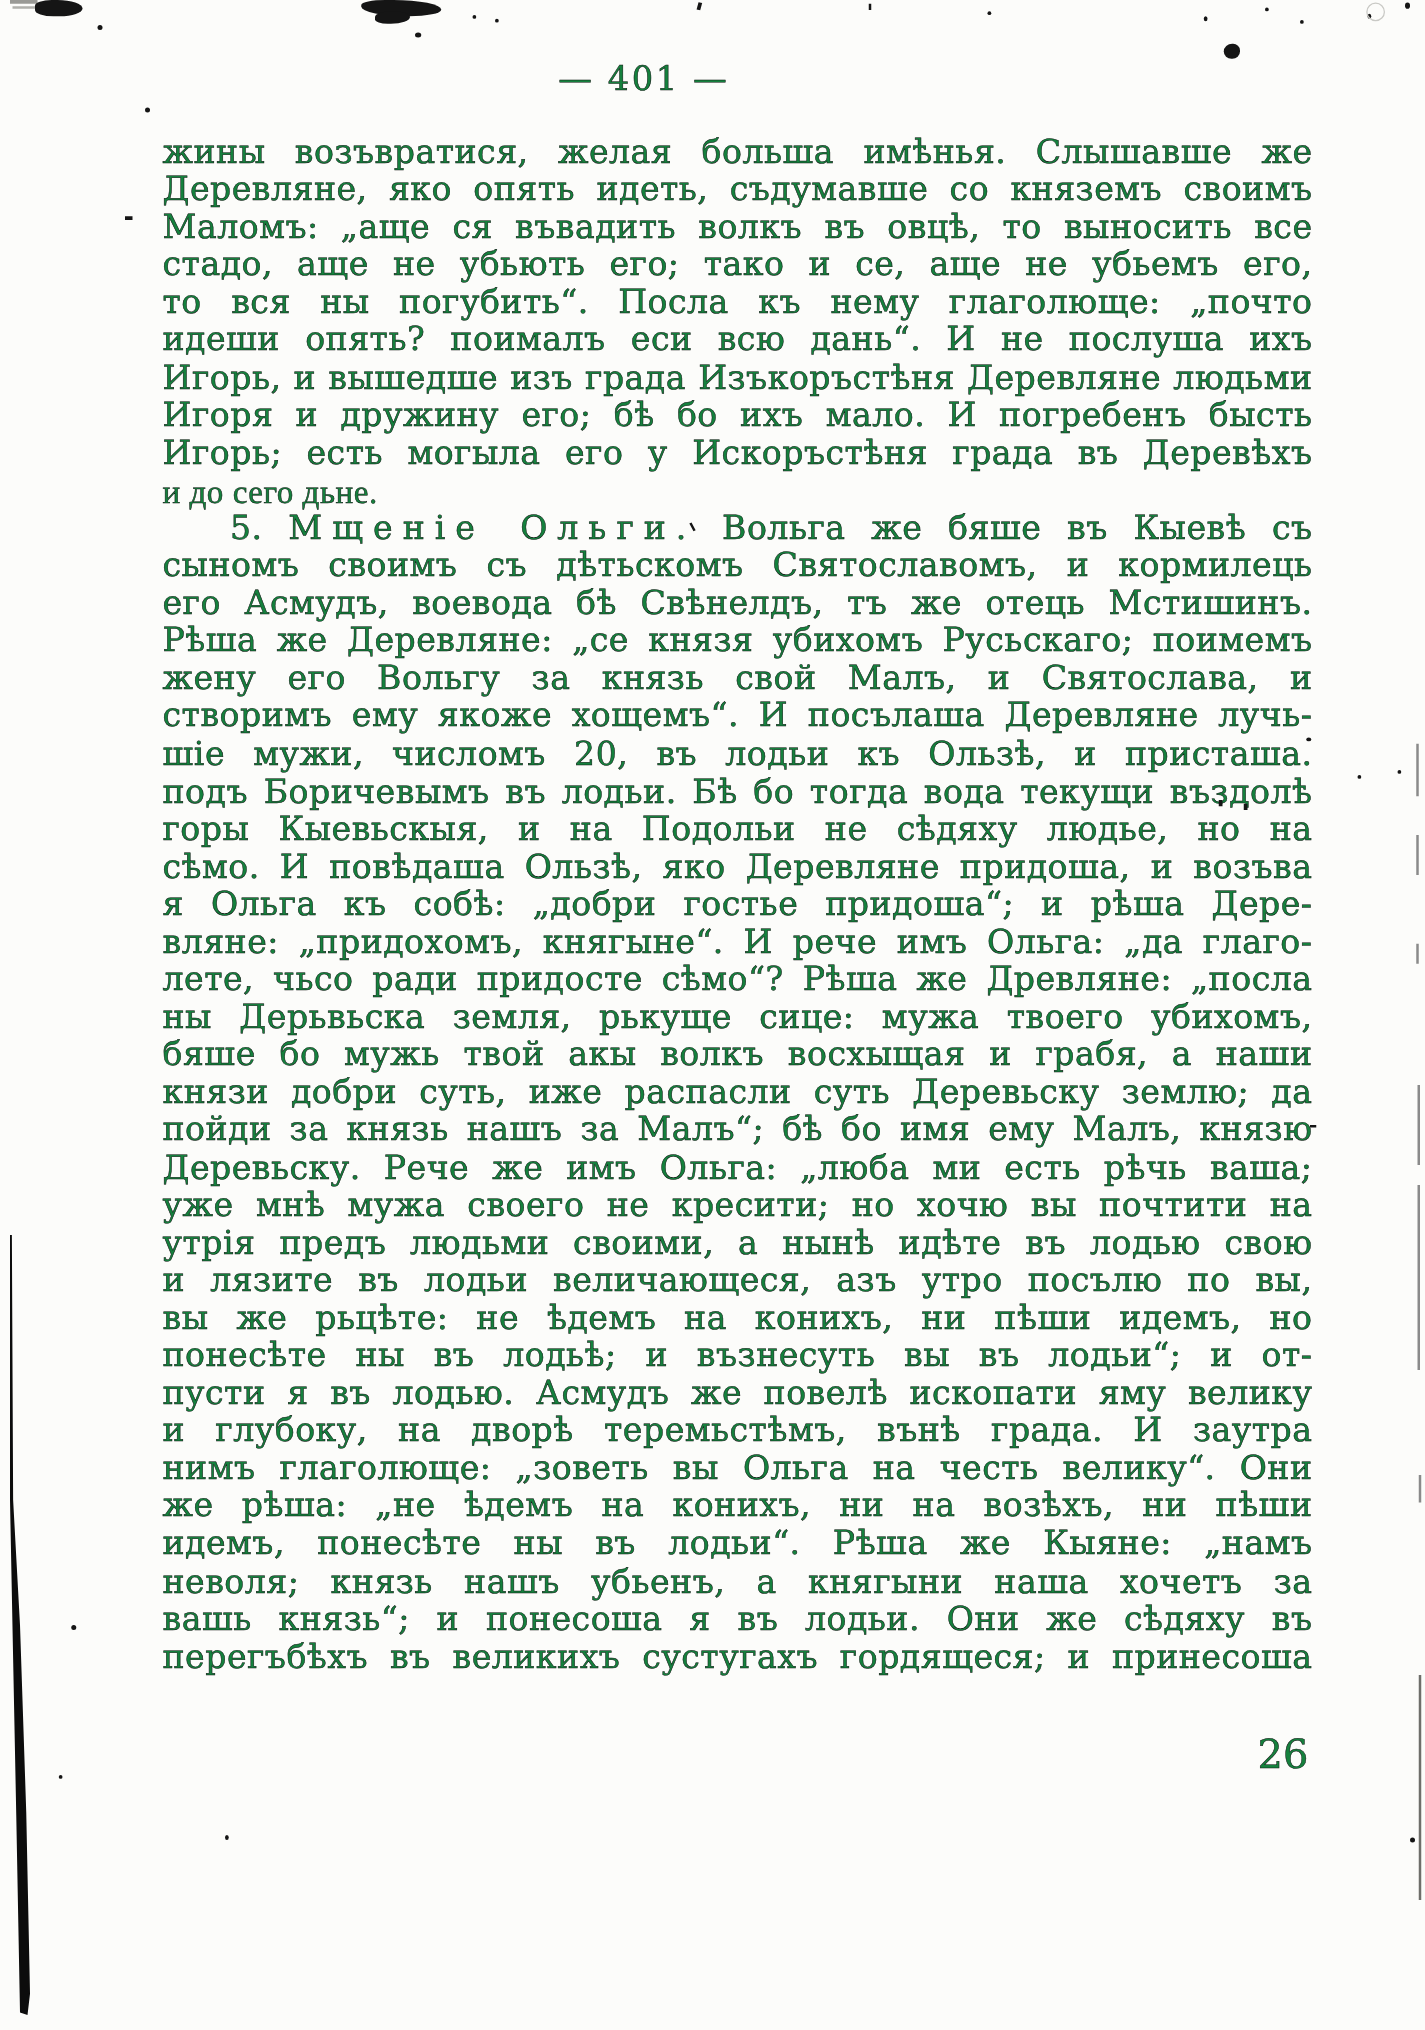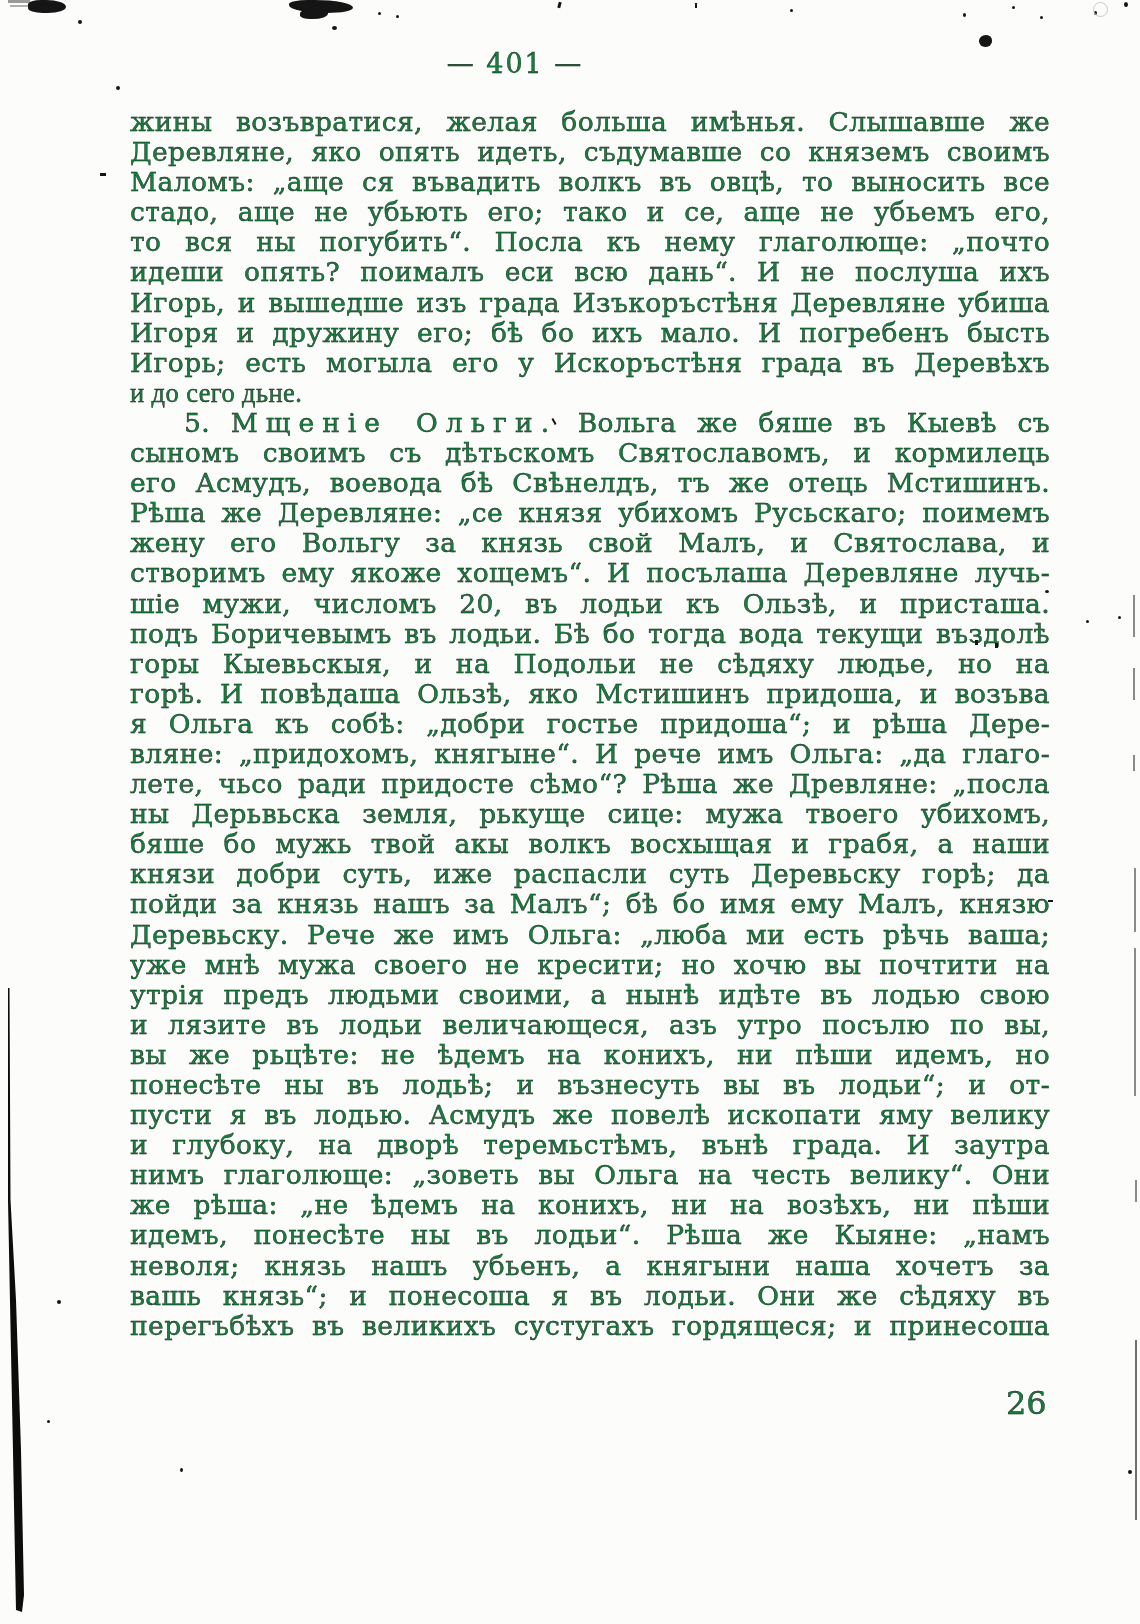--- a/index.html
+++ b/index.html
@@ -40,46 +40,46 @@
 
   <div class="page-header">— 401 —</div>
 
   <div class="text-block">
     <div class="line">жины возъвратися, желая больша имѣнья. Слышавше же</div>
     <div class="line">Деревляне, яко опять идеть, съдумавше со княземъ своимъ</div>
     <div class="line">Маломъ: „аще ся въвадить волкъ въ овцѣ, то выносить все</div>
     <div class="line">стадо, аще не убьють его; тако и се, аще не убьемъ его,</div>
     <div class="line">то вся ны погубить“. Посла къ нему глаголюще: „почто</div>
     <div class="line">идеши опять? поималъ еси всю дань“. И не послуша ихъ</div>
-    <div class="line">Игорь, и вышедше изъ града Изъкоръстѣня Деревляне убиша</div>
+    <div class="line">Игорь, и вышедше изъ града Изъкоръстѣня Деревляне людьми</div>
     <div class="line">Игоря и дружину его; бѣ бо ихъ мало. И погребенъ бысть</div>
     <div class="line">Игорь; есть могыла его у Искоръстѣня града въ Деревѣхъ</div>
     <div class="line short">и до сего дьне.</div>
 
     <div class="line indent">
       <span>5.</span>
       <span class="sperr">Мщеніе Ольги.</span>
       <span>Вольга же бяше въ Кыевѣ съ</span>
     </div>
 
     <div class="line">сыномъ своимъ съ дѣтьскомъ Святославомъ, и кормилець</div>
     <div class="line">его Асмудъ, воевода бѣ Свѣнелдъ, тъ же отець Мстишинъ.</div>
     <div class="line">Рѣша же Деревляне: „се князя убихомъ Русьскаго; поимемъ</div>
     <div class="line">жену его Вольгу за князь свой Малъ, и Святослава, и</div>
     <div class="line">створимъ ему якоже хощемъ“. И посълаша Деревляне лучь-</div>
     <div class="line">шіе мужи, числомъ 20, въ лодьи къ Ользѣ, и присташа.</div>
     <div class="line">подъ Боричевымъ въ лодьи. Бѣ бо тогда вода текущи въздолѣ</div>
     <div class="line">горы Кыевьскыя, и на Подольи не сѣдяху людье, но на</div>
-    <div class="line">горѣ. И повѣдаша Ользѣ, яко Мстишинъ придоша, и возъва</div>
+    <div class="line">сѣмо. И повѣдаша Ользѣ, яко Деревляне придоша, и возъва</div>
     <div class="line">я Ольга къ собѣ: „добри гостье придоша“; и рѣша Дере-</div>
     <div class="line">вляне: „придохомъ, княгыне“. И рече имъ Ольга: „да глаго-</div>
     <div class="line">лете, чьсо ради придосте сѣмо“? Рѣша же Древляне: „посла</div>
     <div class="line">ны Дерьвьска земля, рькуще сице: мужа твоего убихомъ,</div>
     <div class="line">бяше бо мужь твой акы волкъ восхыщая и грабя, а наши</div>
-    <div class="line">князи добри суть, иже распасли суть Деревьску горѣ; да</div>
+    <div class="line">князи добри суть, иже распасли суть Деревьску землю; да</div>
     <div class="line">пойди за князь нашъ за Малъ“; бѣ бо имя ему Малъ, князю</div>
     <div class="line">Деревьску. Рече же имъ Ольга: „люба ми есть рѣчь ваша;</div>
     <div class="line">уже мнѣ мужа своего не кресити; но хочю вы почтити на</div>
     <div class="line">утрія предъ людьми своими, а нынѣ идѣте въ лодью свою</div>
     <div class="line">и лязите въ лодьи величающеся, азъ утро посълю по вы,</div>
     <div class="line">вы же рьцѣте: не ѣдемъ на конихъ, ни пѣши идемъ, но</div>
     <div class="line">понесѣте ны въ лодьѣ; и възнесуть вы въ лодьи“; и от-</div>
     <div class="line">пусти я въ лодью. Асмудъ же повелѣ ископати яму велику</div>
     <div class="line">и глубоку, на дворѣ теремьстѣмъ, вънѣ града. И заутра</div>
     <div class="line">нимъ глаголюще: „зоветь вы Ольга на честь велику“. Они</div>

